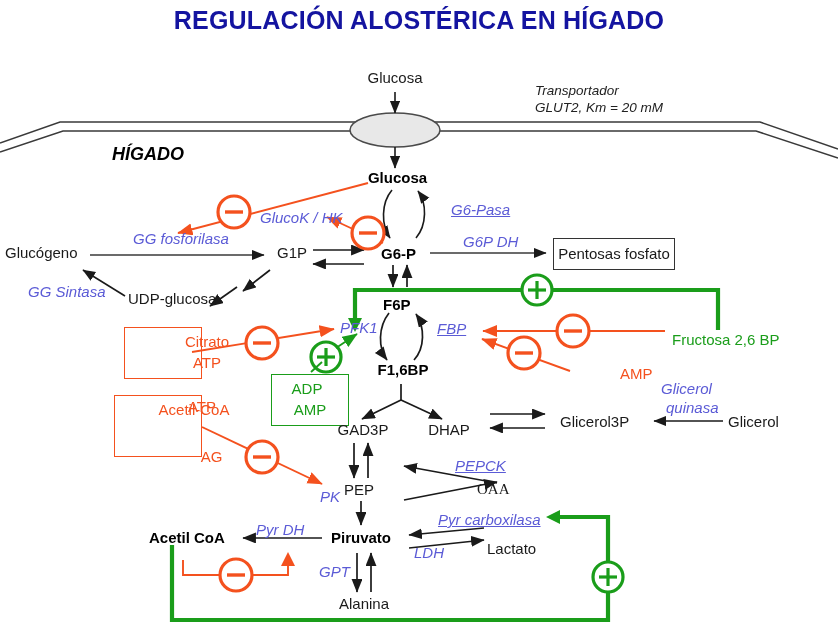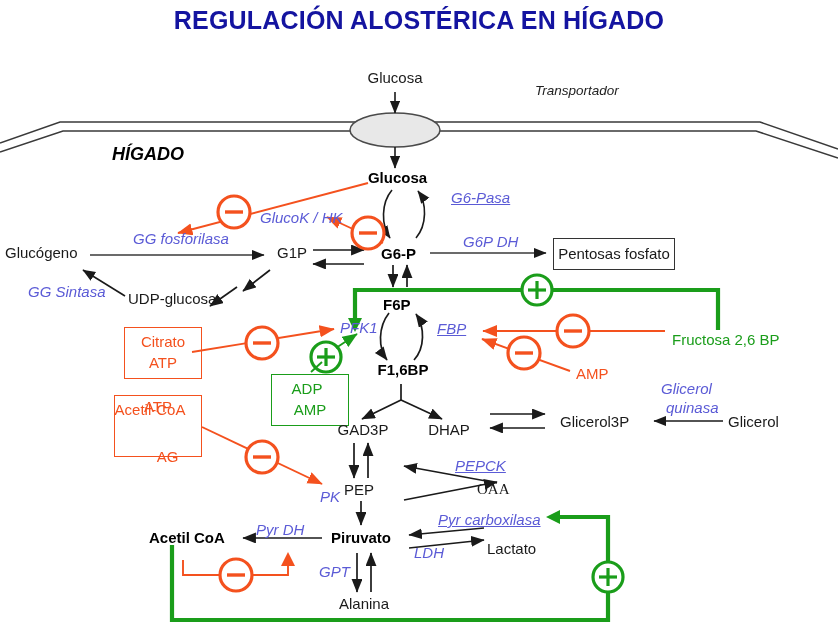--- a/index.html
+++ b/index.html
@@ -9,21 +9,21 @@
   svg{position:absolute;left:0;top:0;}
   .lbl{position:absolute;white-space:nowrap;line-height:1;}
   .title{font-size:25px;font-weight:bold;color:#1414a0;
          letter-spacing:.2px;}
   .met{font-size:15px;color:#1a1a1a;}
   .met-b{font-size:15px;color:#000;font-weight:bold;}
   .enz{font-size:15px;color:#5b5bd6;font-style:italic;}
   .enz-u{font-size:15px;color:#5b5bd6;font-style:italic;text-decoration:underline;}
   .note{font-size:13.5px;color:#222;font-style:italic;line-height:1.35;}
   .organ{font-size:18px;font-weight:bold;font-style:italic;color:#000;}
-  .red{font-size:15px;color:#f4511e;}
+  .red{font-size:15px;color:#f4511e;padding-left:44px;}
   .grn{font-size:15px;color:#1a9d1a;}
   .boxr{position:absolute;border:1.6px solid #f4511e;box-sizing:border-box;}
   .boxg{position:absolute;border:1.6px solid #1a9d1a;box-sizing:border-box;}
   .boxk{position:absolute;border:1.4px solid #333;box-sizing:border-box;}
   .ctr{text-align:center;}
 </style>
 </head>
 <body>
 
 <div id="stage">
@@ -163,28 +163,29 @@
     <line x1="311" y1="372" x2="322" y2="362" stroke="#1a9d1a" stroke-width="1.9"></line>
 
     <line x1="336" y1="348" x2="357" y2="334" stroke="#1a9d1a" stroke-width="1.9" marker-end="url(#ah-g)"></line>
   </svg>
 
   <div class="lbl title ctr" style="left:0;top:8px;width:838px;">REGULACIÓN ALOSTÉRICA EN HÍGADO</div>
 
   <div class="lbl met ctr" style="left:340px;top:70px;width:110px;">Glucosa</div>
 
   <div class="lbl note" style="left:535px;top:82px;">Transportador</div>
+  <div class="lbl note" style="left:535px;top:99px;">GLUT2, Km = 20 mM</div>
 
   <div class="lbl organ" style="left:112px;top:145px;">HÍGADO</div>
 
   <div class="lbl met-b ctr" style="left:350px;top:170px;width:95px;">Glucosa</div>
 
   <div class="lbl enz" style="left:260px;top:210px;">GlucoK / HK</div>
 
-  <div class="lbl enz-u" style="left:451px;top:190px;text-decoration:underline;">G6-Pasa</div>
+  <div class="lbl enz-u" style="left:451px;top:202px;text-decoration:underline;">G6-Pasa</div>
 
   <div class="lbl enz" style="left:133px;top:231px;">GG fosforilasa</div>
 
   <div class="lbl met" style="left:5px;top:245px;">Glucógeno</div>
 
   <div class="lbl met" style="left:277px;top:245px;">G1P</div>
 
   <div class="lbl met-b" style="left:381px;top:246px;">G6-P</div>
 
   <div class="lbl enz" style="left:463px;top:234px;">G6P DH</div>

